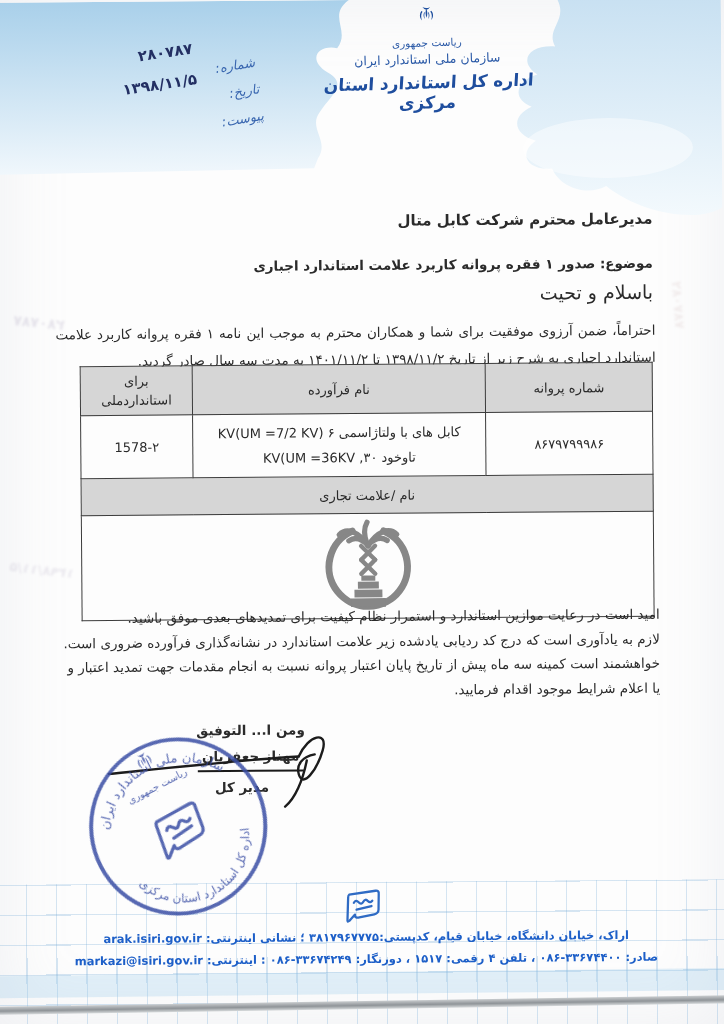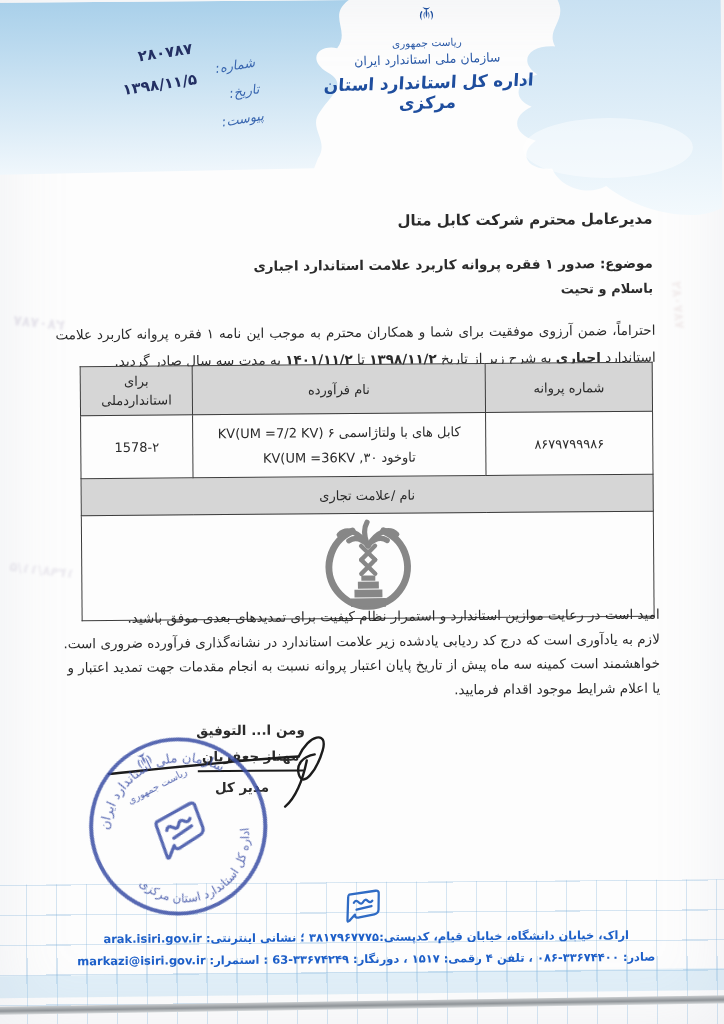--- a/index.html
+++ b/index.html
@@ -25,24 +25,24 @@
   .org{position:absolute;left:312px;top:6px;width:236px;text-align:center;
     transform:rotate(-1.2deg);color:var(--org-text,#2b5aa7);}
   .org .emblem{width:27px;height:27px;color:#1d4e9e;}
   .org-l1{font-size:10.5px;margin-top:0;}
   .org-l2{font-size:12.5px;margin-top:3px;}
   .org-l3{font-size:17px;font-weight:bold;margin-top:6px;color:var(--calligraphy,#1f4e9e);
     transform:skewX(-5deg);}
 
   .recipient{position:absolute;right:70px;top:212px;font-weight:bold;font-size:15px;}
   .subject{position:absolute;right:70px;top:257px;font-weight:bold;font-size:13.5px;}
-  .salutation{position:absolute;right:70px;top:283px;font-weight:bold;font-size:13px;}
+  .salutation{position:absolute;right:70px;top:283px;font-weight:normal;font-size:19px;}
   .intro{position:absolute;right:68px;left:56px;top:305px;font-size:13.5px;line-height:27px;
     text-align:justify;}
-  .intro b{font-weight:bold;}
+  .intro b{font-weight:normal;}
 
   
   table.lic{position:absolute;left:80px;top:364px;width:572px;border-collapse:collapse;
     direction:rtl;font-size:13px;table-layout:fixed;}
   table.lic td{border:1.4px solid #3c3c3c;text-align:center;vertical-align:middle;padding:2px 6px;}
   .th-row td{background:var(--table-header-bg,#d6d6d6);height:44px;line-height:19px;}
   .data-row td{height:58px;line-height:25px;}
   .tm-row td{background:var(--table-header-bg,#d6d6d6);height:32px;}
   .logo-row td{height:100px;}
   .ltr{direction:ltr;unicode-bidi:embed;}
@@ -258,21 +258,21 @@
     </svg>
 
     <div class="grid-zone"></div>
     <div class="grid-band"></div>
 
     <svg class="footer-icon">
         <use href="#isiri-mark"></use>
       </svg>
     <div class="footer">
       <div>اراک، خیابان دانشگاه، خیابان قیام، کدپستی:۳۸۱۷۹۶۷۷۷۵ ؛ نشانی اینترنتی: arak.isiri.gov.ir</div>
-      <div><span>صادر: </span><span class="ltr" dir="ltr">۰۸۶-۳۳۶۷۴۴۰۰</span><span> ، تلفن ۴ رقمی: ۱۵۱۷ ، دورنگار: </span><span class="ltr" dir="ltr">63-۳۳۶۷۴۲۴۹</span><span> : استمرار: </span><span class="ltr" dir="ltr">markazi@isiri.gov.ir</span></div>
+      <div><span>صادر: </span><span class="ltr" dir="ltr">۰۸۶-۳۳۶۷۴۴۰۰</span><span> ، تلفن ۴ رقمی: ۱۵۱۷ ، دورنگار: </span><span class="ltr" dir="ltr">۰۸۶-۳۳۶۷۴۲۴۹</span><span> : اینترنتی: </span><span class="ltr" dir="ltr">markazi@isiri.gov.ir</span></div>
     </div>
 
     <div class="scan-edge"></div>
 
     <div class="ghost ghost-1">۲۸۰۷۸۷</div>
     <div class="ghost ghost-2">۱۳۹۸/۱۱/۵</div>
     <div class="ghost ghost-3">۲۸۰۷۸۷</div>
 
   </div>
 </div>

